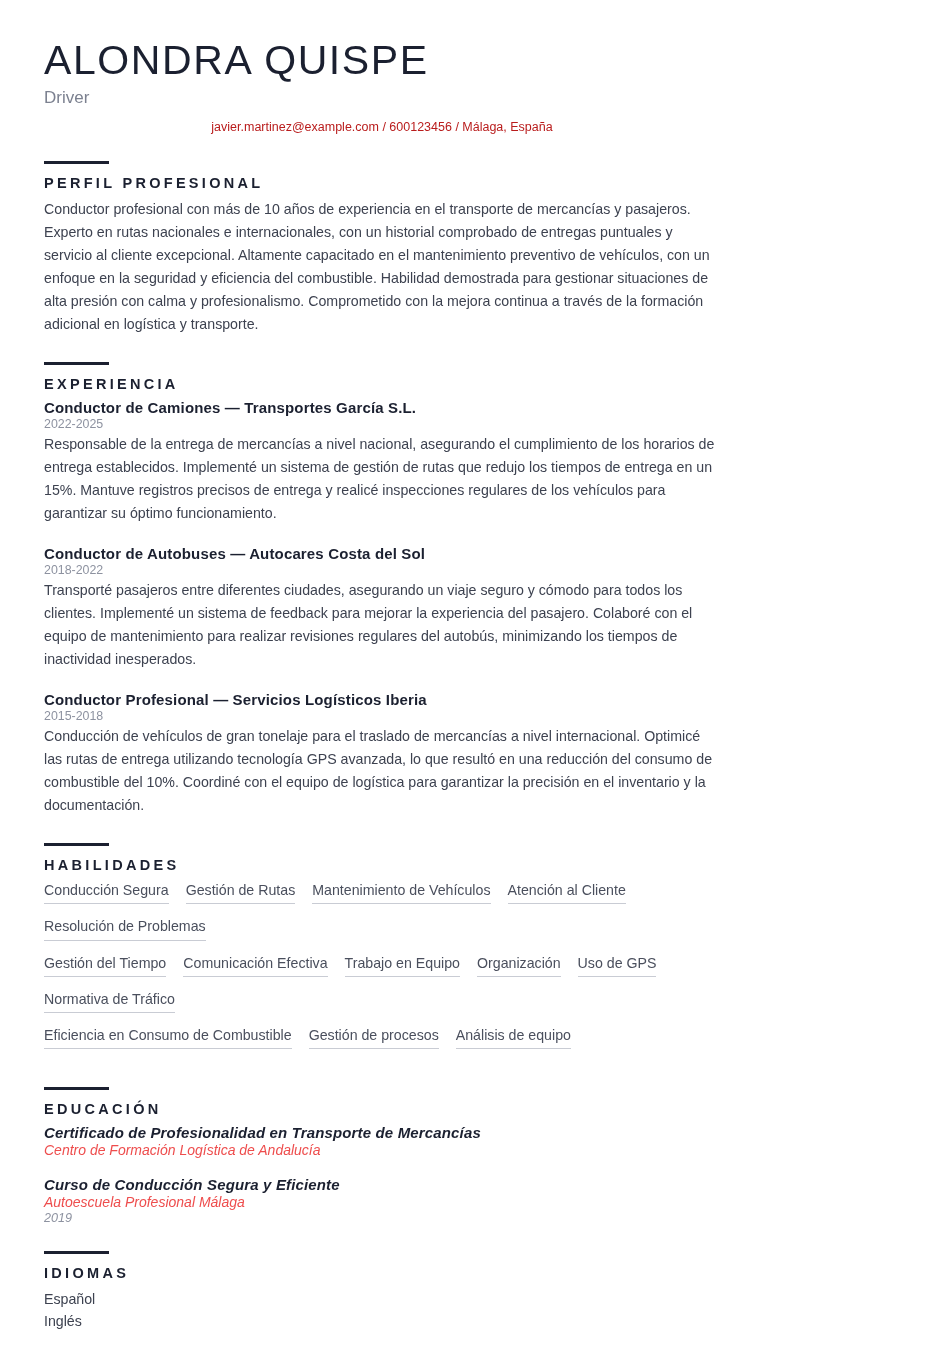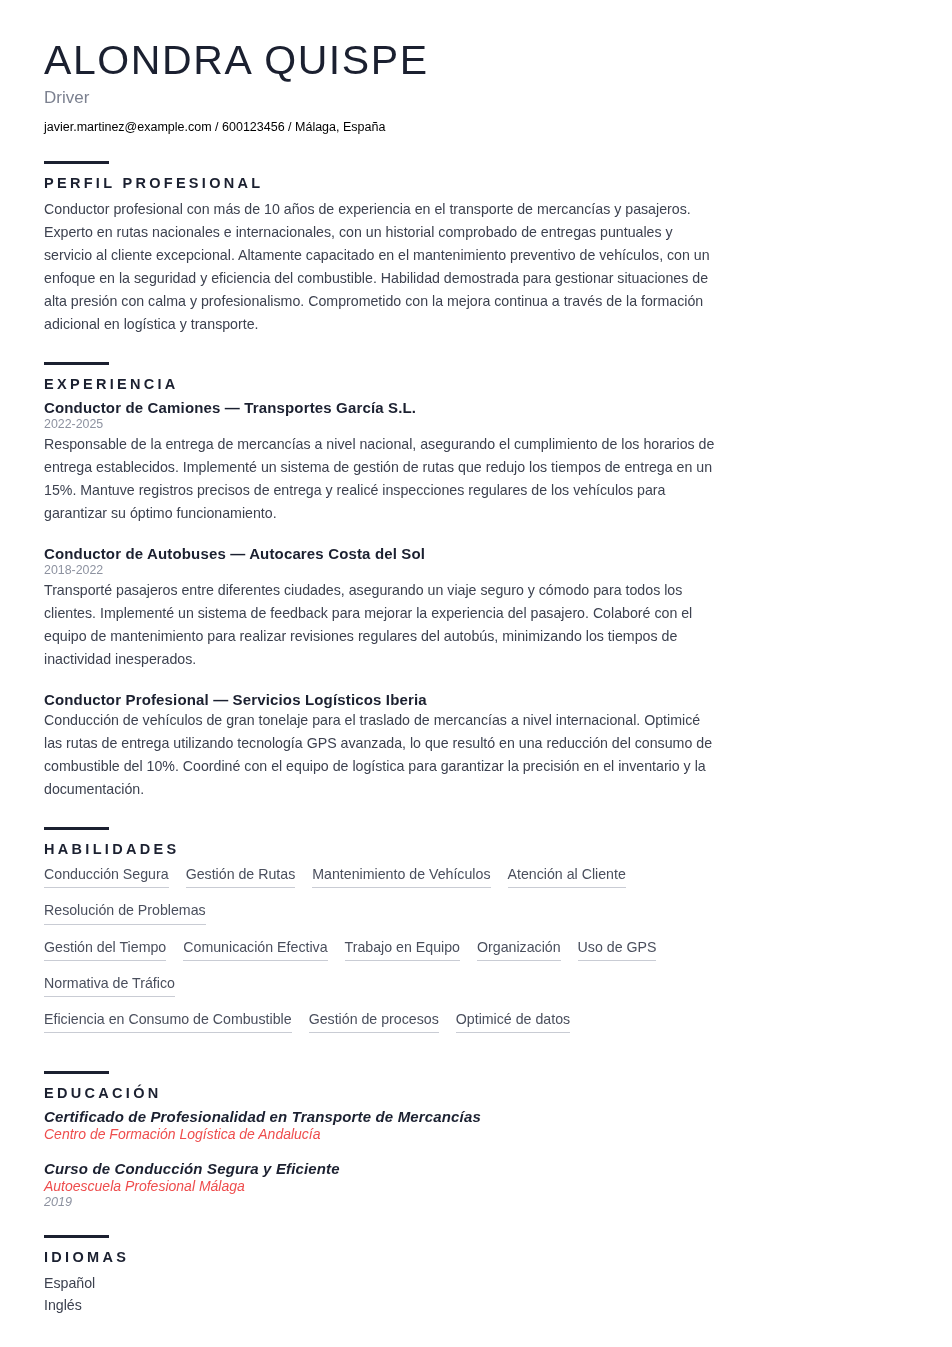--- a/index.html
+++ b/index.html
@@ -37,22 +37,23 @@
   .hdr-role {
     font-size: 17px;
     line-height: 1.2;
     font-weight: 400;
     color: #7c8190;
     margin: 0 0 10px 0;
   }
   .hdr-contact {
     font-size: 12.5px;
     line-height: 1.3;
-    color: #000000;
-    margin: 0;
+    color: #b91c1c;
+    margin: 0;
+    text-align: center;
   }
 
   
   .section {
     margin-top: 26px;
   }
   .section-rule {
     width: 65px;
     height: 3px;
     background: #1b2030;
@@ -167,20 +168,21 @@
           <div class="job-dates">2022-2025</div>
           <p class="body-text">Responsable de la entrega de mercancías a nivel nacional, asegurando el cumplimiento de los horarios de entrega establecidos. Implementé un sistema de gestión de rutas que redujo los tiempos de entrega en un 15%. Mantuve registros precisos de entrega y realicé inspecciones regulares de los vehículos para garantizar su óptimo funcionamiento.</p>
         </div>
         <div class="job">
           <div class="job-title">Conductor de Autobuses — Autocares Costa del Sol</div>
           <div class="job-dates">2018-2022</div>
           <p class="body-text">Transporté pasajeros entre diferentes ciudades, asegurando un viaje seguro y cómodo para todos los clientes. Implementé un sistema de feedback para mejorar la experiencia del pasajero. Colaboré con el equipo de mantenimiento para realizar revisiones regulares del autobús, minimizando los tiempos de inactividad inesperados.</p>
         </div>
         <div class="job">
           <div class="job-title">Conductor Profesional — Servicios Logísticos Iberia</div>
+          <div class="job-dates">2015-2018</div>
           <p class="body-text">Conducción de vehículos de gran tonelaje para el traslado de mercancías a nivel internacional. Optimicé las rutas de entrega utilizando tecnología GPS avanzada, lo que resultó en una reducción del consumo de combustible del 10%. Coordiné con el equipo de logística para garantizar la precisión en el inventario y la documentación.</p>
         </div>
       </div>
   </section>
 
   <section class="section">
     <div class="section-rule"></div>
     <h2 class="section-title">HABILIDADES</h2>
     <div class="skills-wrap" id="skills-list">
         <div class="skill-row">
@@ -194,21 +196,21 @@
           <span class="skill">Gestión del Tiempo</span>
           <span class="skill">Comunicación Efectiva</span>
           <span class="skill">Trabajo en Equipo</span>
           <span class="skill">Organización</span>
           <span class="skill">Uso de GPS</span>
           <span class="skill">Normativa de Tráfico</span>
         </div>
         <div class="skill-row">
           <span class="skill">Eficiencia en Consumo de Combustible</span>
           <span class="skill">Gestión de procesos</span>
-          <span class="skill">Optimicé de datos</span>
+          <span class="skill">Análisis de equipo</span>
         </div>
       </div>
   </section>
 
   <section class="section">
     <div class="section-rule"></div>
     <h2 class="section-title">EDUCACIÓN</h2>
     <div id="education-list">
         <div class="edu">
           <div class="edu-degree">Certificado de Profesionalidad en Transporte de Mercancías</div>

